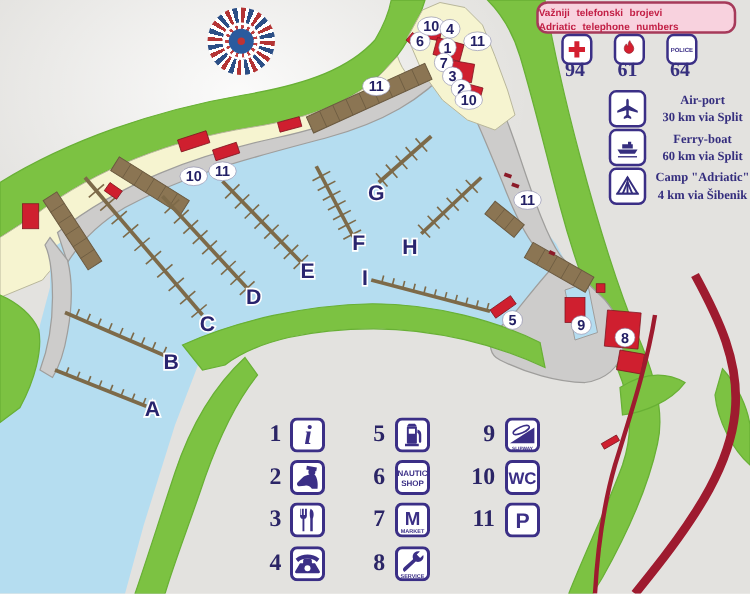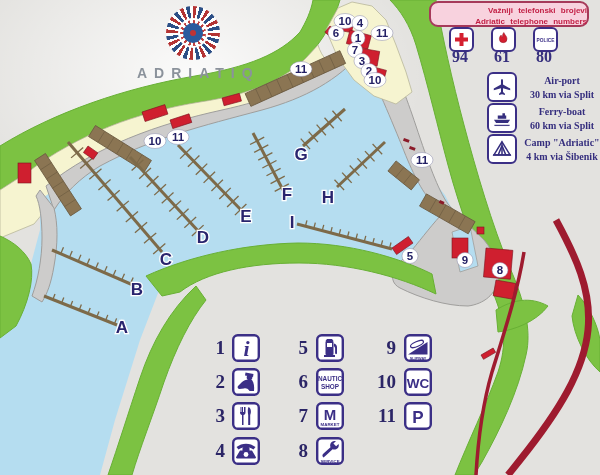--- a/index.html
+++ b/index.html
@@ -13,21 +13,21 @@
   .compass{position:relative;width:54px;height:54px;margin:0 auto;border-radius:50%;
     background:repeating-conic-gradient(#b43434 0 8deg,#ffffff 8deg 14deg,#2c4f86 14deg 23deg,#ffffff 23deg 30deg)}
   .compass .ring{position:absolute;left:12px;top:12px;width:30px;height:30px;border-radius:50%;background:#fff}
   .compass .dash{position:absolute;left:14px;top:14px;width:26px;height:26px;border-radius:50%;
     background:repeating-conic-gradient(#c04040 0 10deg,#ffffff 10deg 24deg)}
   .compass .core{position:absolute;left:17px;top:17px;width:20px;height:20px;border-radius:50%;background:#2a5b9e}
   .compass .dot{position:absolute;left:24px;top:24px;width:6px;height:6px;border-radius:50%;background:#c03434}
   #brand{margin-top:5px;font-size:14px;letter-spacing:7px;color:#8b929b;font-weight:bold;padding-left:7px}
   
   #banner{position:absolute;left:429px;top:1px;width:160px;height:26px;background:#f8d2de;
-          border:2px solid #a63a5a;border-radius:9px;text-align:right;color:#c21f45;
+          border:2px solid #a63a5a;border-radius:9px;text-align:left;color:#c21f45;
           font-size:8px;font-weight:bold;line-height:11px;padding-top:2px;box-sizing:border-box;word-spacing:3px}
   
   .ibox{position:absolute;background:#fff;border:2.2px solid #3b2f86;border-radius:6px;
         display:flex;align-items:center;justify-content:center}
   .enum{position:absolute;width:34px;text-align:center;font-family:"Liberation Serif",serif;
         font-weight:bold;font-size:16px;color:#37307e}
   .inftxt{position:absolute;width:96px;text-align:center;color:#352e7e;
           font-family:"Liberation Serif",serif;font-weight:bold;font-size:10px;line-height:14px}
   
   .lnum{position:absolute;text-align:right;font-family:"Liberation Serif",serif;
@@ -358,21 +358,20 @@
     </g>
   </svg>
 
   <div id="logo">
     <div class="compass">
       <div class="ring"></div>
         <div class="dash"></div>
         <div class="core"></div>
         <div class="dot"></div>
     </div>
-    <div id="brand">ADRIATIQ</div>
   </div>
 
   <div id="banner">
     <div>Važniji telefonski brojevi</div>
     <div>Adriatic telephone numbers</div>
   </div>
 
   <div class="ibox" style="left:449px;top:27px;width:21px;height:21px">
     <svg width="17" height="17" viewBox="0 0 17 17">
         <path fill="#d41f2f" d="M6.5,2 h4 v4.5 H15 v4 h-4.5 V15 h-4 v-4.5 H2 v-4 h4.5 Z"></path>
@@ -383,21 +382,21 @@
         <path fill="#d41f2f" stroke="#8b1a28" stroke-width="0.5" d="M8.8,1.5 c0.8,2.4 3.2,3.6 3.2,6.4 a3.8,3.8 0 0 1 -7.6,0 c0,-1.7 0.8,-2.9 1.7,-3.8 c0.2,0.9 0.7,1.5 1.5,1.9 c-0.3,-1.7 0.2,-3.2 1.2,-4.5 Z"></path>
       </svg>
   </div>
   <div class="ibox" style="left:533px;top:27px;width:21px;height:21px">
     <svg width="19" height="19" viewBox="0 0 19 19">
         <text x="9.5" y="11.5" text-anchor="middle" font-size="4.8" font-weight="bold" fill="#3b2f86" font-family="Liberation Sans, sans-serif">POLICE</text>
       </svg>
   </div>
   <div class="enum" style="left:443px;top:48px">94</div>
   <div class="enum" style="left:485px;top:48px">61</div>
-  <div class="enum" style="left:527px;top:48px">80</div>
+  <div class="enum" style="left:527px;top:48px">64</div>
 
   <div class="ibox" style="left:487px;top:72px;width:26px;height:26px">
     <svg width="22" height="22" viewBox="0 0 26 26">
         <path fill="#352e7e" d="M13,3.5 c0.8,0 1.2,1 1.2,2.2 V10 l8.5,4.8 v2 l-8.5,-2.3 V19 l2.3,1.9 v1.7 l-3.5,-1 l-3.5,1 v-1.7 L11.8,19 v-4.5 l-8.5,2.3 v-2 L11.8,10 V5.7 C11.8,4.5 12.2,3.5 13,3.5 Z"></path>
       </svg>
   </div>
   <div class="inftxt" style="left:514px;top:74px">
     <div>Air-port</div>
     <div>30 km via Split</div>
   </div>

